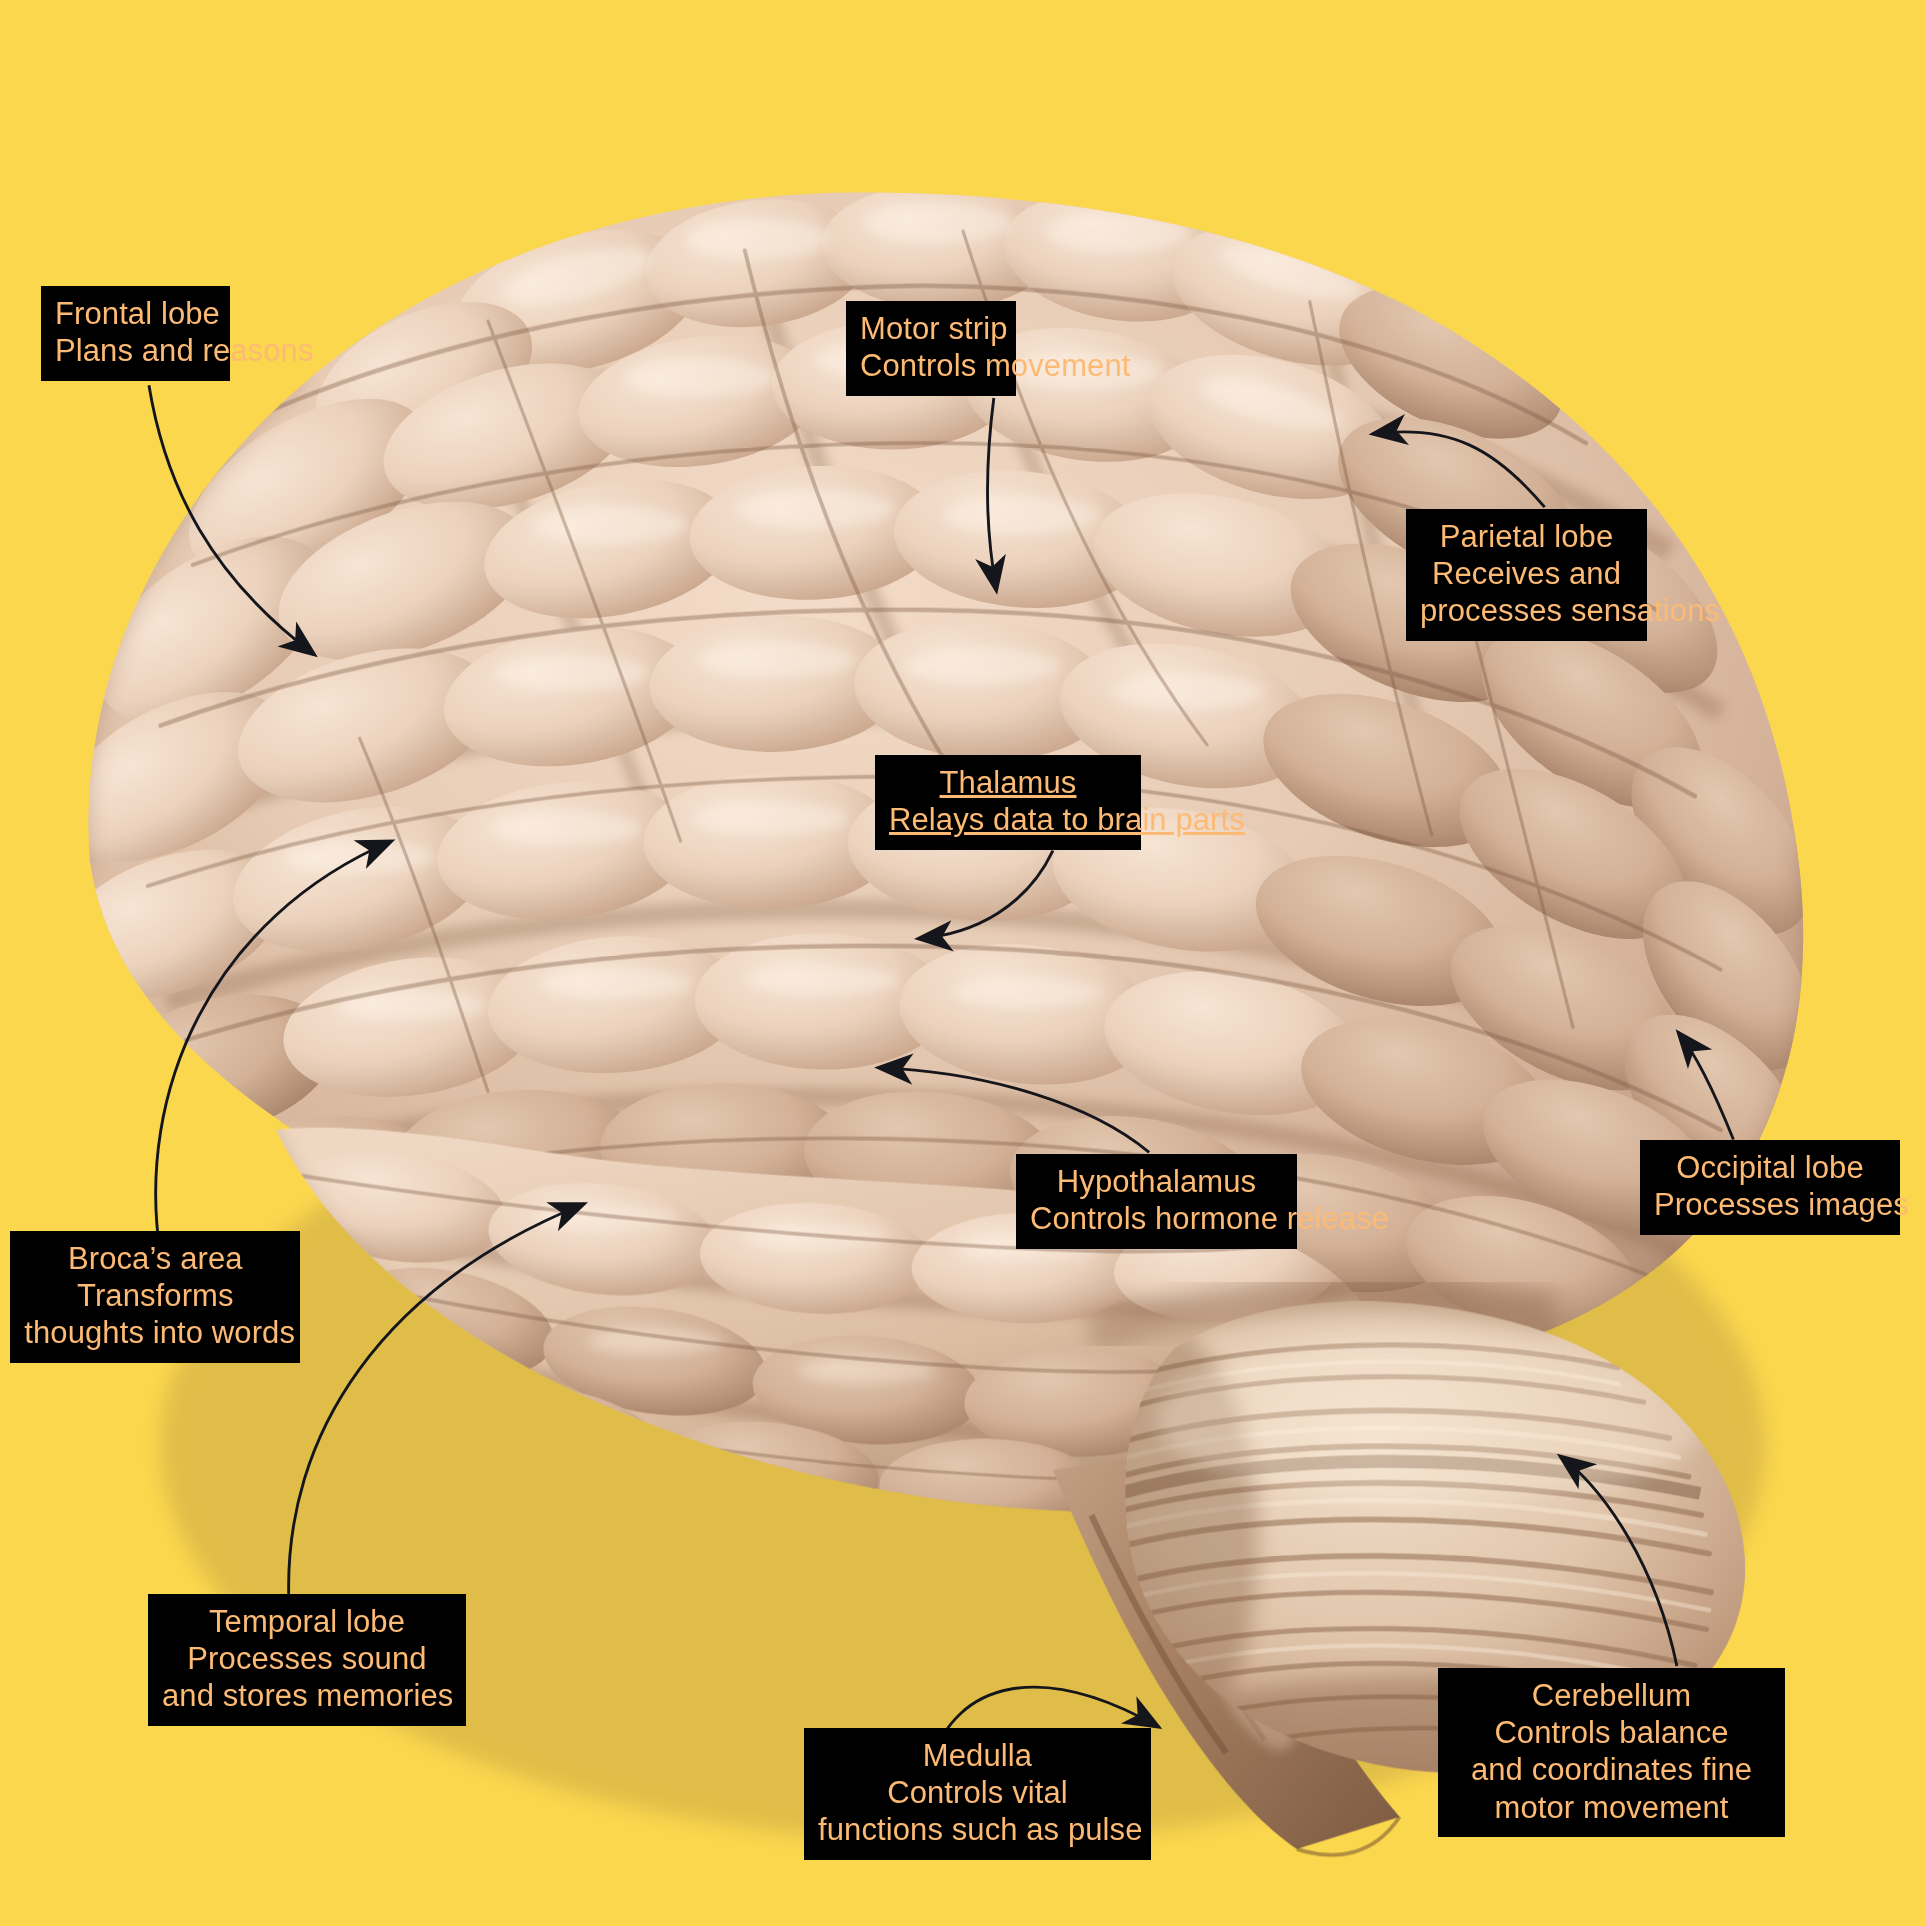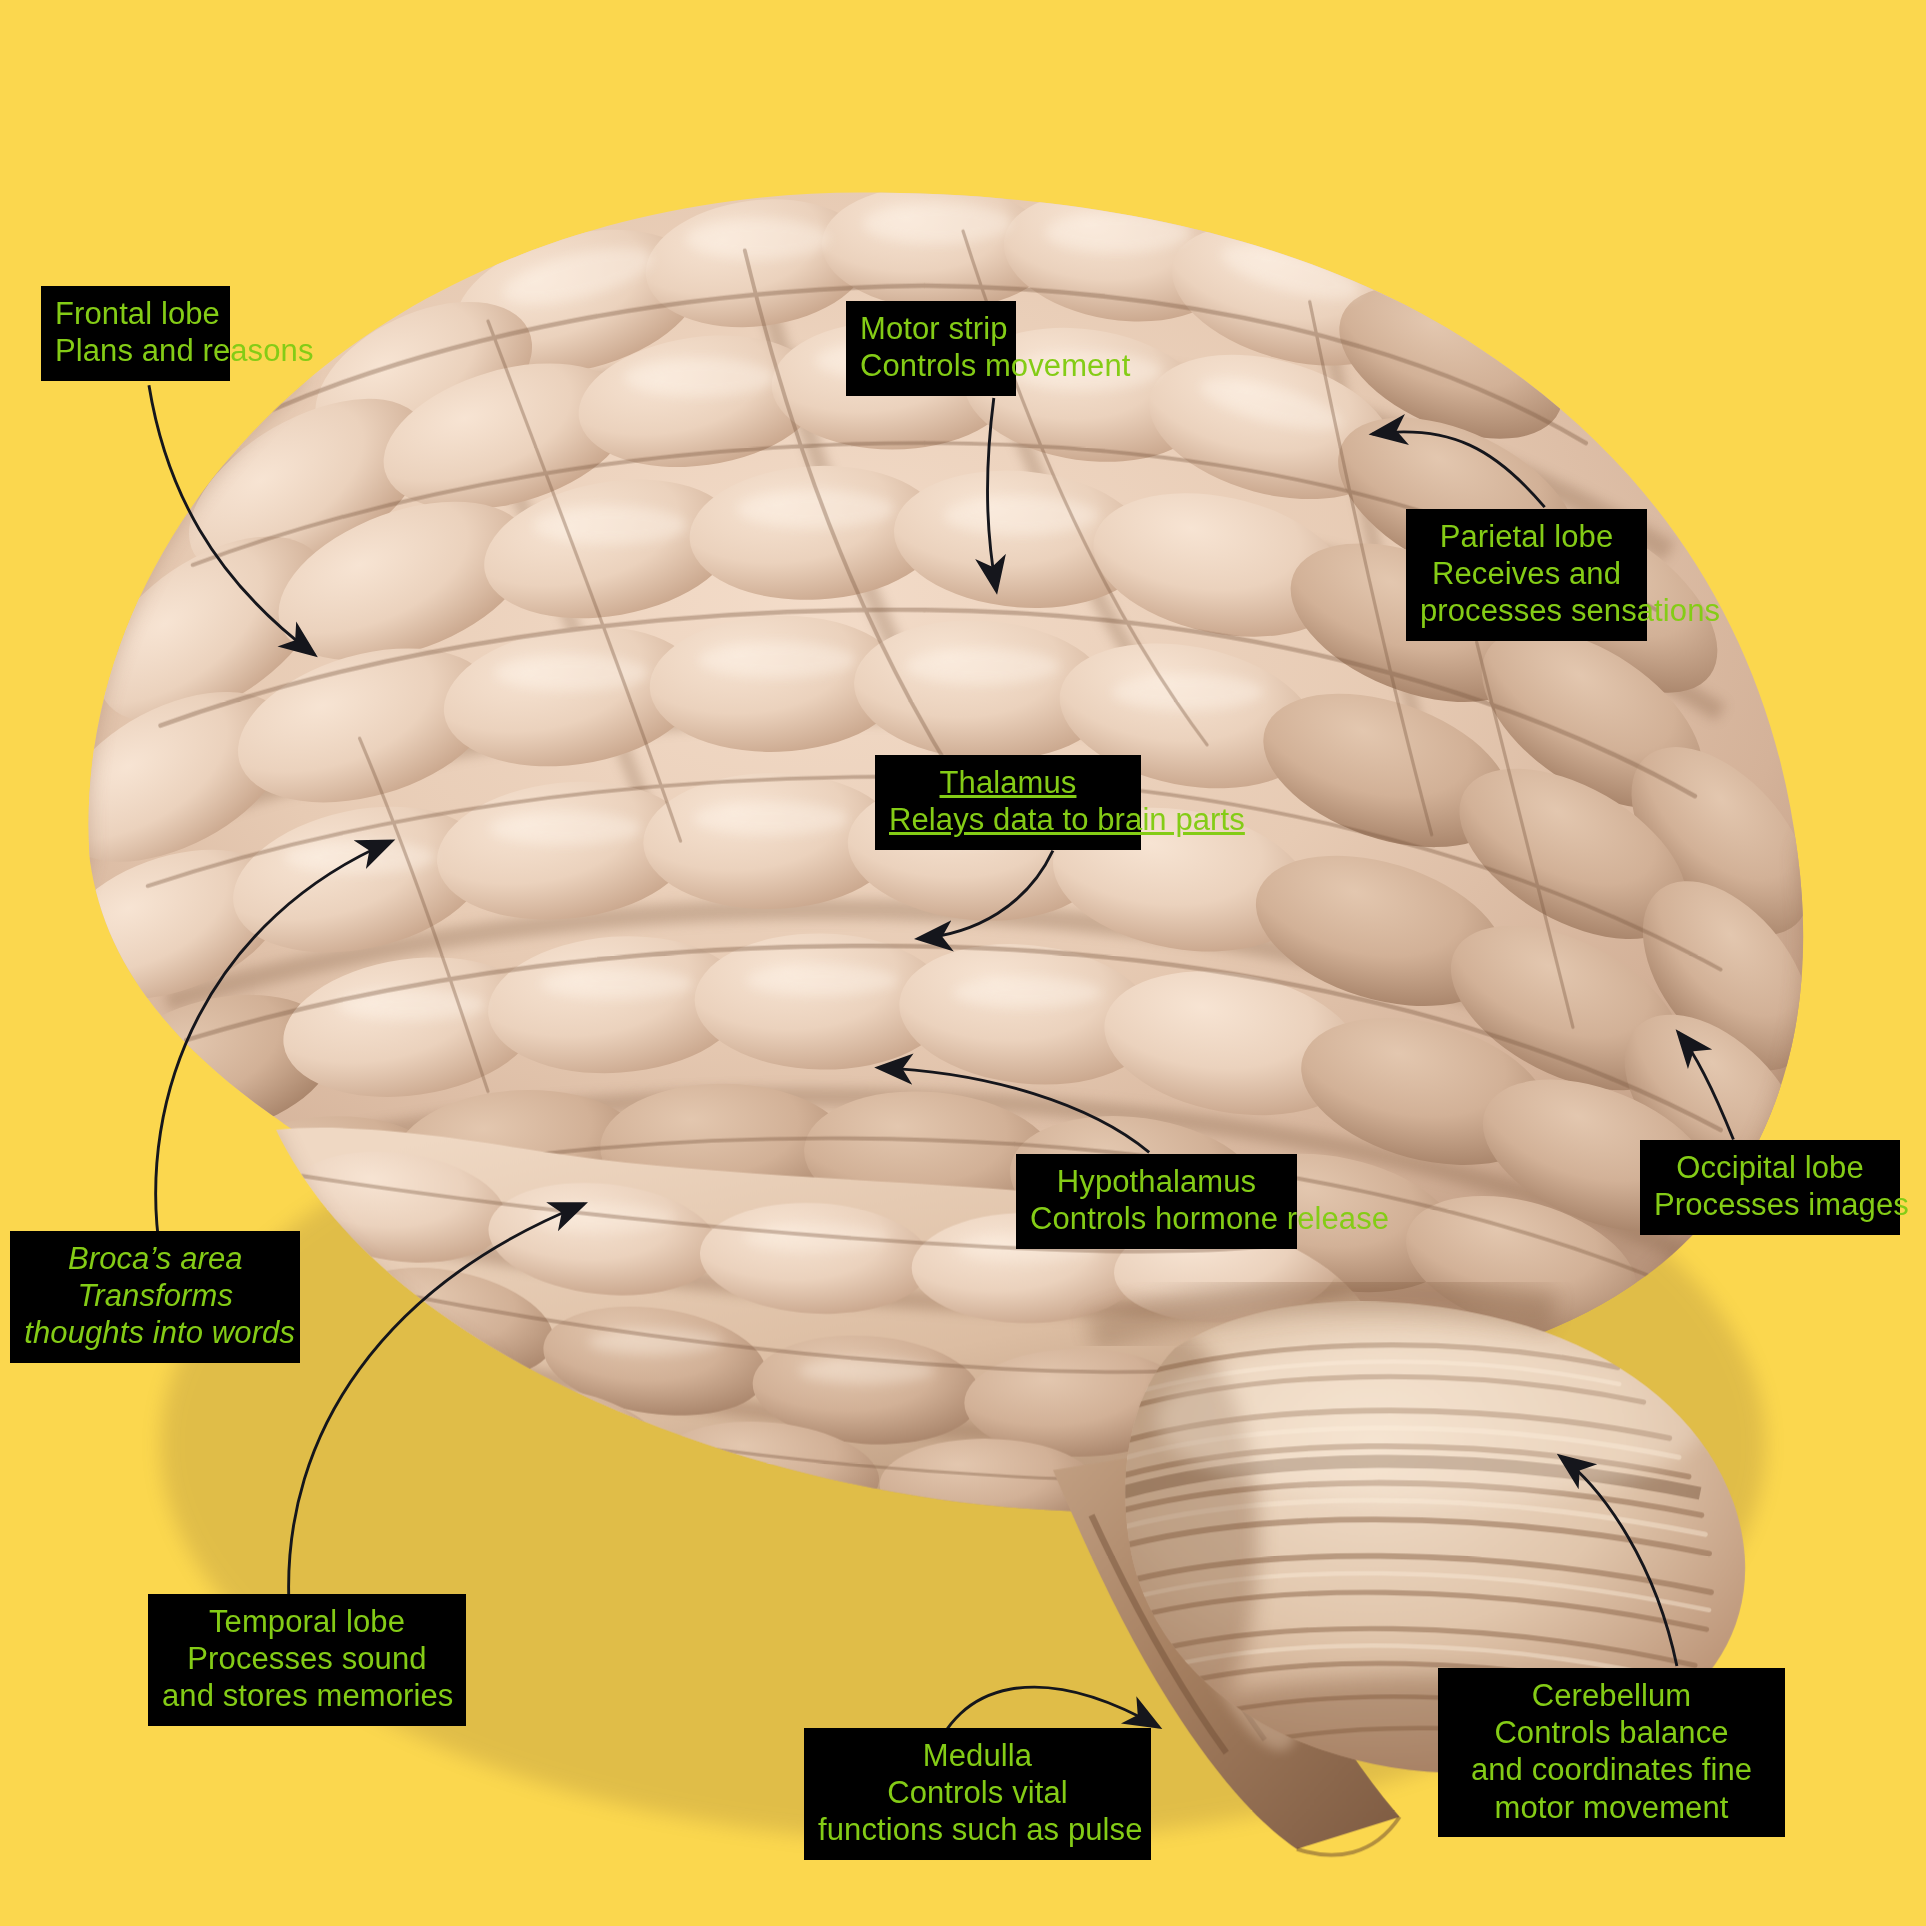--- a/index.html
+++ b/index.html
@@ -9,21 +9,21 @@
     overflow:hidden;
   }
   #stage{position:relative;width:1926px;height:1926px;}
   #bg{position:absolute;inset:0;}
   #brain-svg{position:absolute;left:0;top:0;width:1926px;height:1926px;}
   #anno-svg{position:absolute;left:0;top:0;width:1926px;height:1926px;pointer-events:none;}
 
   .label-box{
     position:absolute;
     background:#000;
-    color:#84cc16;
+    color:#fdba74;
     padding:9px 14px 11.6px 14px;
     font-size:31px;
     line-height:1.20;
     text-align:center;
     white-space:pre;
     letter-spacing:0.1px;
     box-sizing:border-box;
   }
 </style>
 </head>
@@ -409,21 +409,21 @@
 
   <div class="label-box" style="left:875px; top:755px; width:266px;text-decoration:underline;">Thalamus
 Relays data to brain parts</div>
 
   <div class="label-box" style="left:1016px; top:1154px; width:281px;">Hypothalamus
 Controls hormone release</div>
 
   <div class="label-box" style="left:1608px; top:1140px; width:260px;margin-left:32px;">Occipital lobe
 Processes images</div>
 
-  <div class="label-box" style="left:10.3px; top:1231px; width:290px;font-style:italic;">Broca’s area
+  <div class="label-box" style="left:10.3px; top:1231px; width:290px;">Broca’s area
 Transforms
 thoughts into words</div>
 
   <div class="label-box" style="left:148px; top:1594px; width:318px;">Temporal lobe
 Processes sound
 and stores memories</div>
 
   <div class="label-box" style="left:804px; top:1728px; width:347px;">Medulla
 Controls vital
 functions such as pulse</div>

